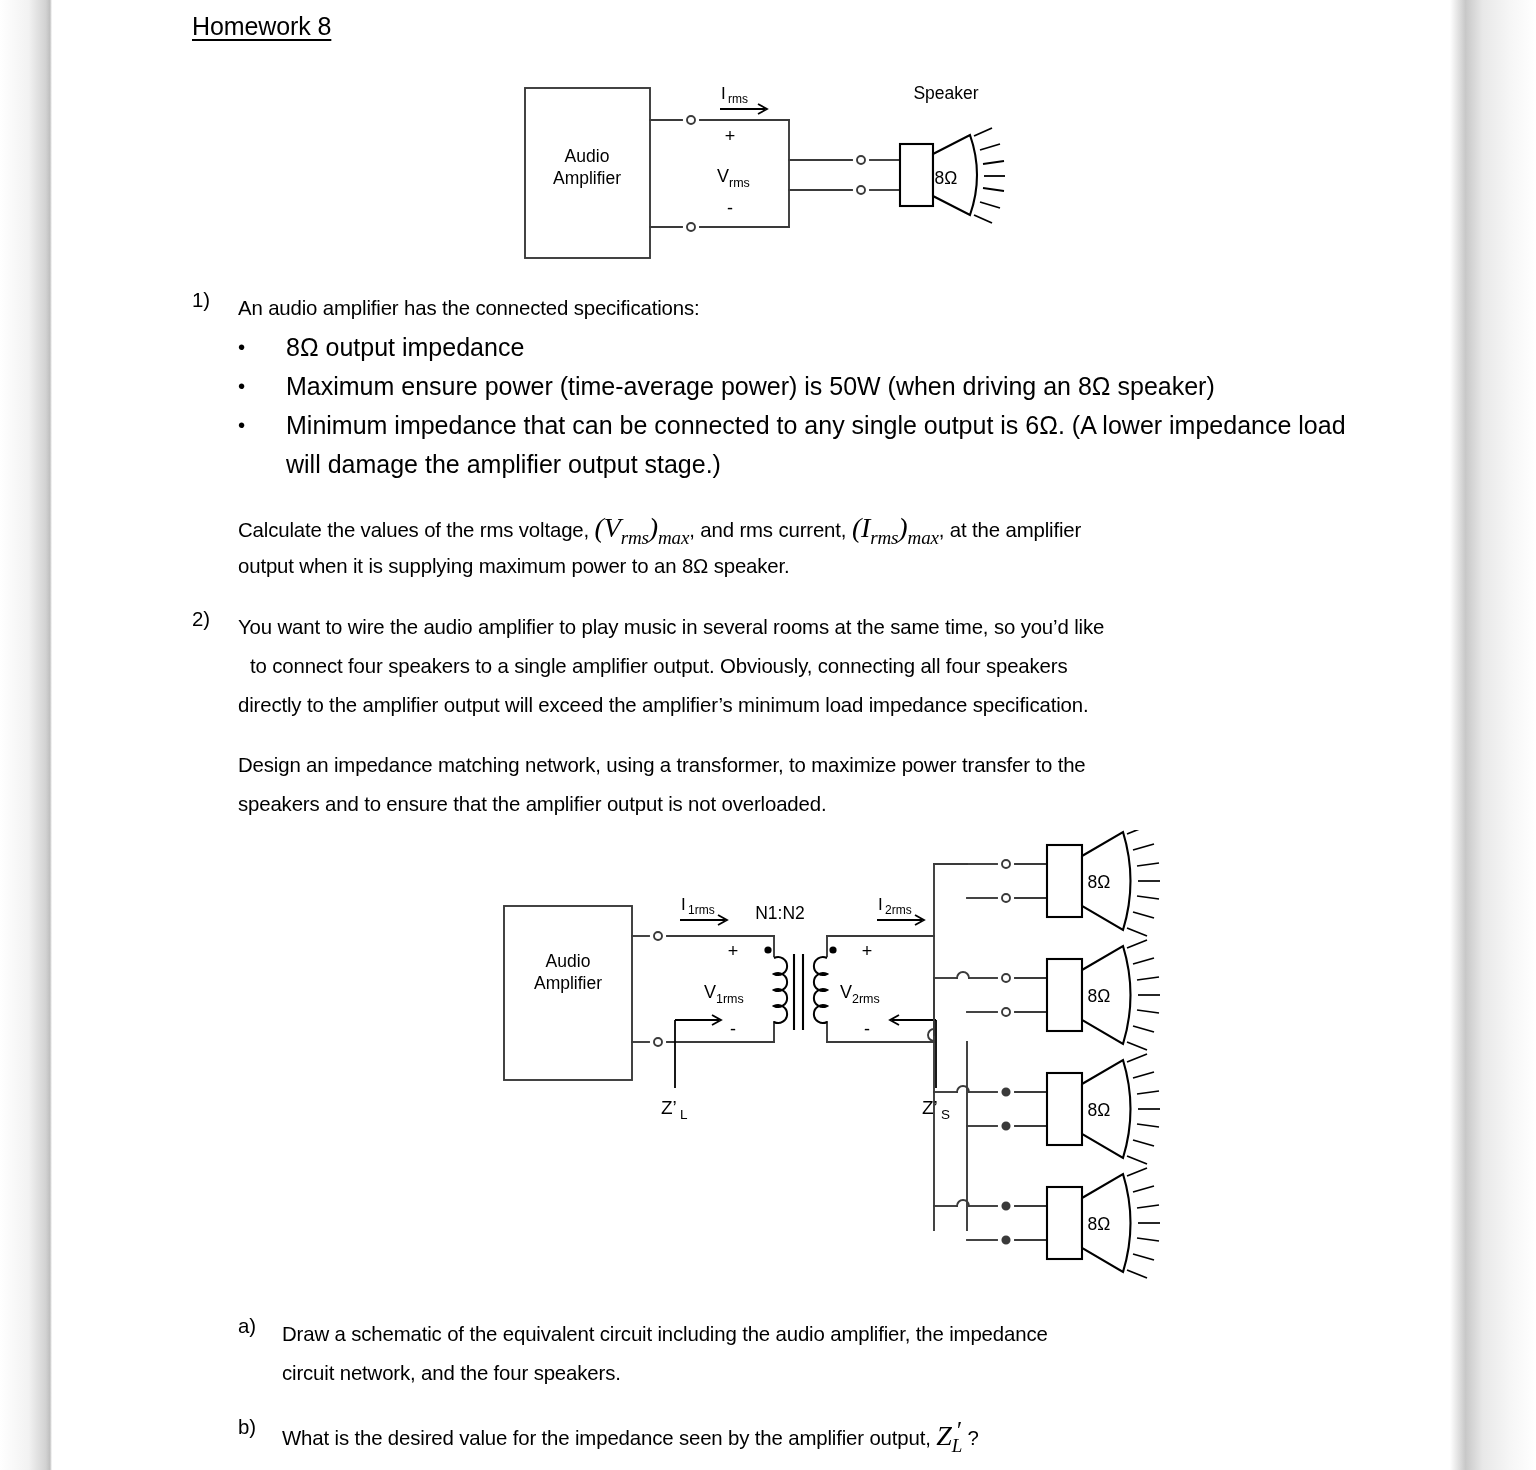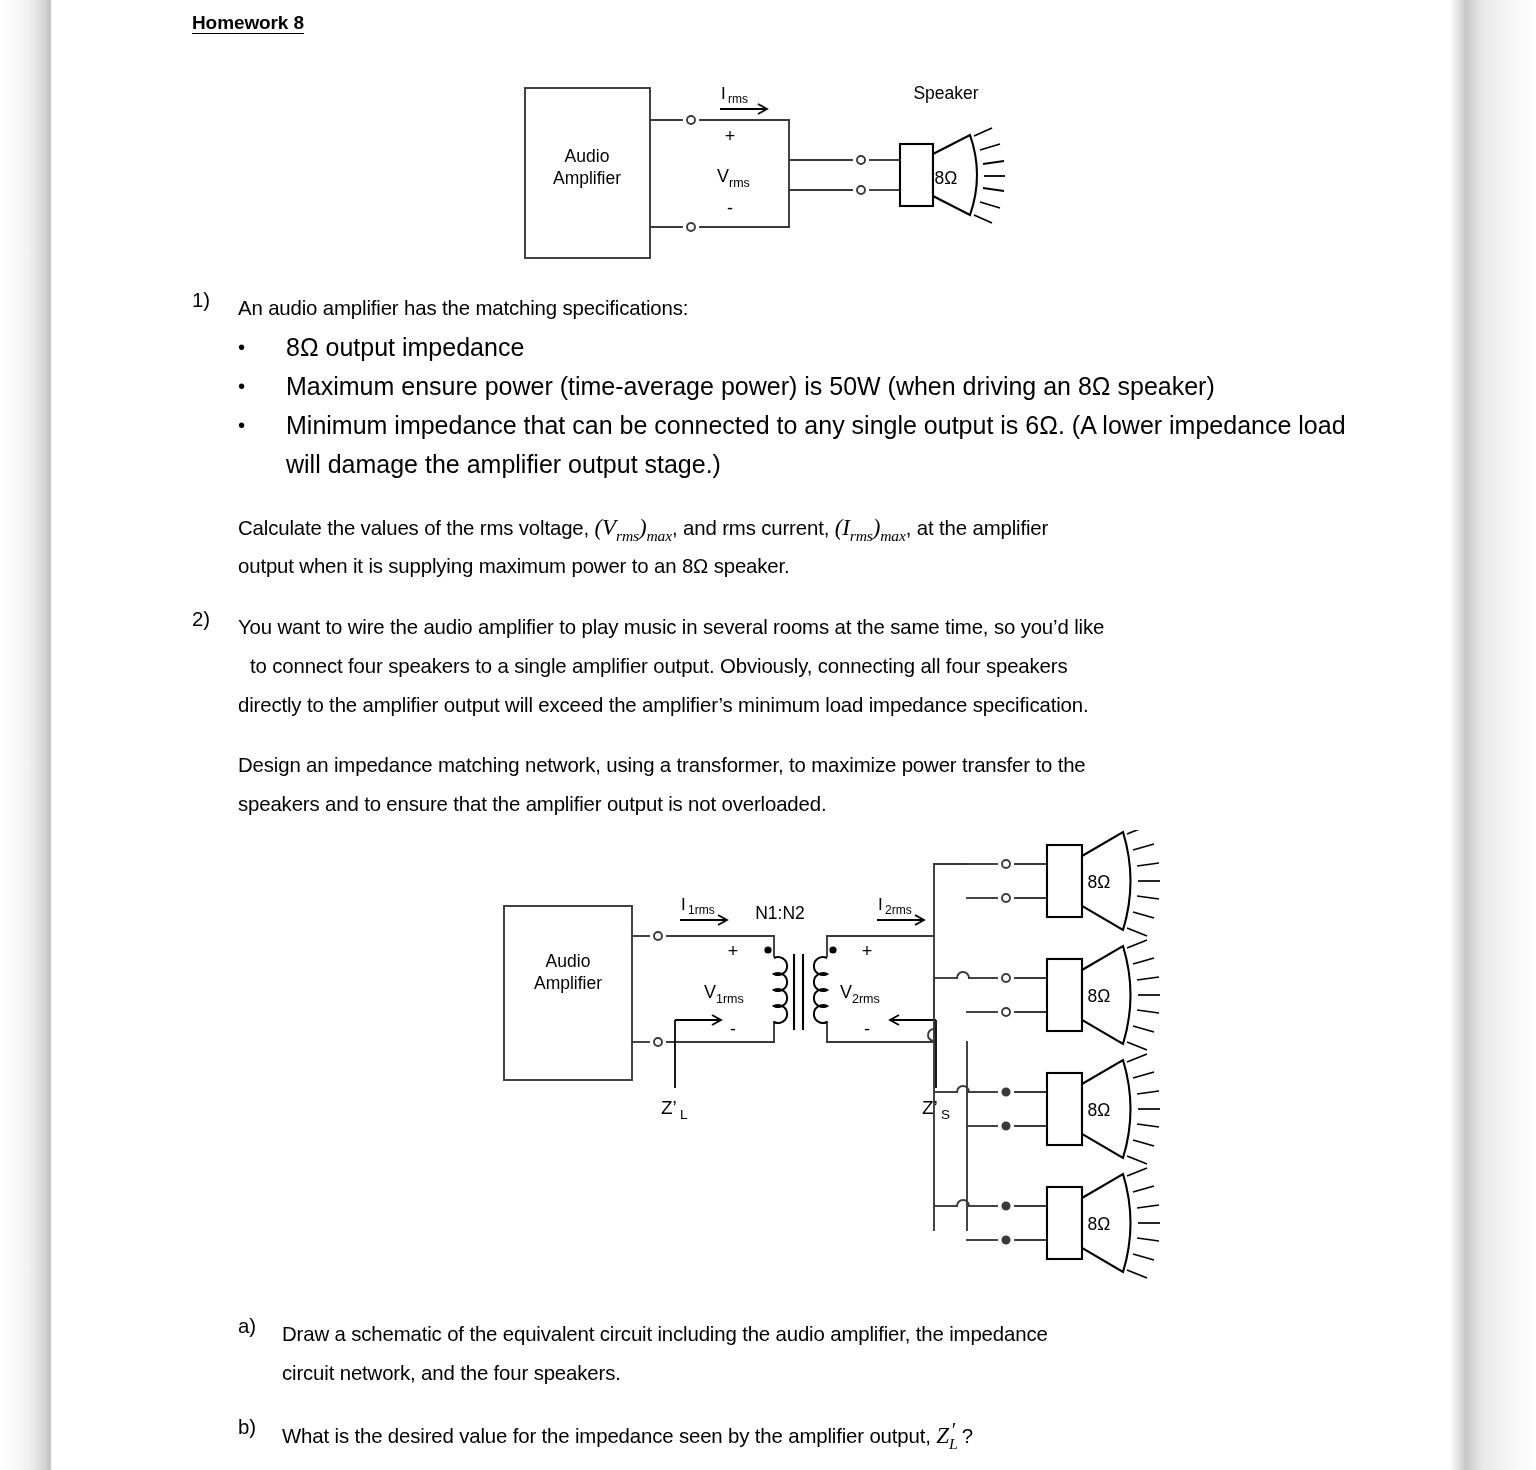--- a/index.html
+++ b/index.html
@@ -23,22 +23,22 @@
     pointer-events: none;
   }
   .page {
     position: absolute; left: 52px; top: 0; width: 1398px; height: 1470px;
     background: #fff;
   }
 
   .title {
     position: absolute;
     left: 140px; top: 12px;
-    font-size: 19px;
-    font-weight: bold;
+    font-size: 25px;
+    font-weight: normal;
     color: #000;
     text-decoration: underline;
     text-underline-offset: 4px;
     letter-spacing: -0.1px;
   }
 
   .diagram1 { position: absolute; left: 470px; top: 72px; }
   .diagram2 { position: absolute; left: 385px; top: 830px; }
 
   .body-text {
@@ -63,21 +63,21 @@
   }
   .bullet-text {
     margin-left: 48px;
     font-size: 25px; line-height: 39px;
     display: block;
   }
 
   .mathi {
     font-family: "Liberation Serif", serif;
     font-style: italic;
-    font-size: 23px;
+    font-size: 28px;
   }
   .mathi sub {
     font-size: 0.68em;
     font-style: italic;
   }
 
   svg text { font-family: "Liberation Sans", sans-serif; fill: #000; }
 </style>
 </head>
 <body>
@@ -142,21 +142,21 @@
       <text x="208" y="70" font-size="18" text-anchor="middle">+</text>
       <text x="195" y="110" font-size="18">V</text>
       <text x="207" y="115" font-size="12.5">rms</text>
       <text x="208" y="142" font-size="18" text-anchor="middle">-</text>
       <text x="424" y="27" font-size="17.5" text-anchor="middle">Speaker</text>
       <text x="424" y="112" font-size="17.5" text-anchor="middle">8Ω</text>
     </svg>
   </div>
 
   <div class="q-num" style="left:140px; top:289px;">1)</div>
-  <div class="body-text" style="left:186px; top:289px; width:1130px;">An audio amplifier has the matching specifications:</div>
+  <div class="body-text" style="left:186px; top:289px; width:1130px;">An audio amplifier has the connected specifications:</div>
 
   <div class="bullets" style="position:absolute; left:186px; top:328px; width:1130px;">
     <div class="bullet-row" style="height:39px;">
       <span class="bullet-dot">•</span>
       <span class="bullet-text">8Ω output impedance</span>
     </div>
     <div class="bullet-row" style="height:39px;">
       <span class="bullet-dot">•</span>
       <span class="bullet-text">Maximum ensure power (time-average power) is 50W (when driving an 8Ω speaker)</span>
     </div>

